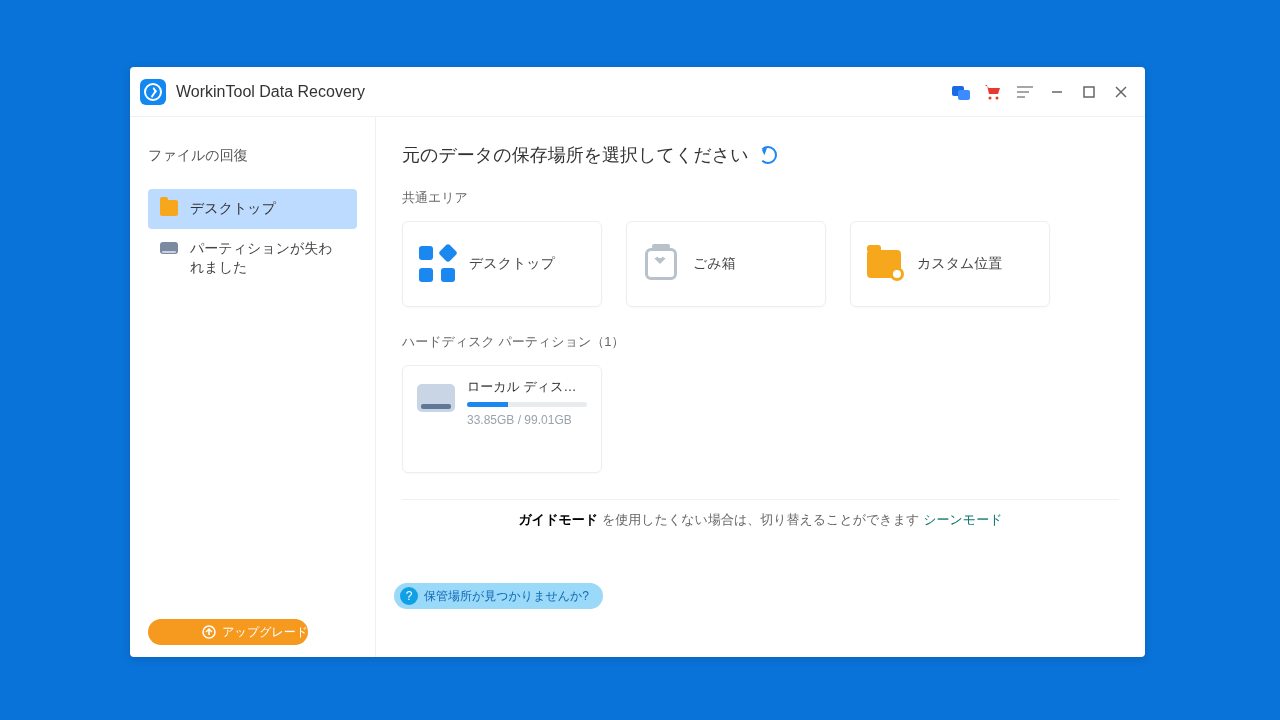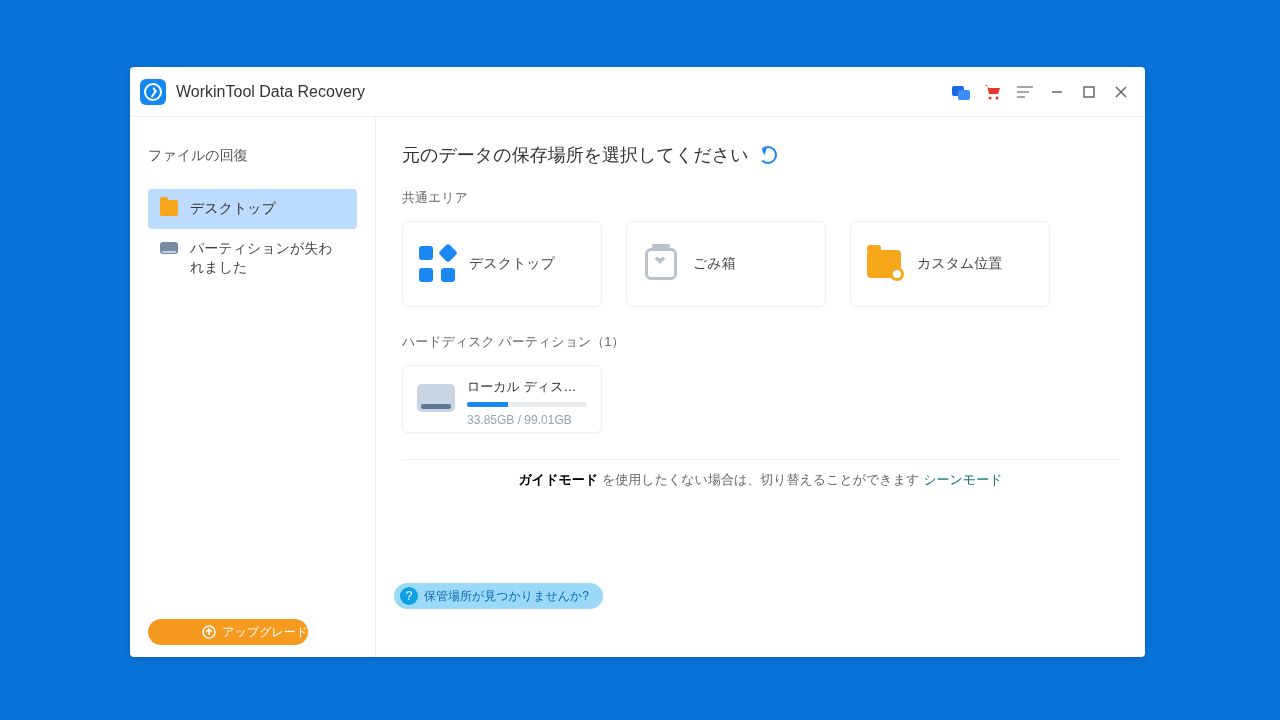--- a/index.html
+++ b/index.html
@@ -159,21 +159,21 @@
   .bin-ico{width:32px;height:32px;border:3px solid #b9c2cb;border-radius:6px;position:relative;margin:2px;}
   .bin-ico::before{content:"";position:absolute;top:-7px;left:4px;right:4px;height:5px;background:#b9c2cb;border-radius:2px;}
   .bin-ico::after{content:"";position:absolute;top:7px;left:6px;width:0;height:0;border:6px solid transparent;border-top-color:#b9c2cb;}
   .bin-arrow{position:absolute;top:4px;left:9px;width:6px;height:6px;border-bottom:2px solid #b9c2cb;border-left:2px solid #b9c2cb;transform:rotate(-45deg);}
   .cust-ico{width:34px;height:28px;background:#f7a71b;border-radius:4px;position:relative;margin-top:4px;}
   .cust-ico::before{content:"";position:absolute;top:-5px;left:0;width:14px;height:6px;background:#f7a71b;border-radius:3px 3px 0 0;}
   .cust-gear{position:absolute;bottom:-3px;right:-3px;width:14px;height:14px;background:#fff;border-radius:50%;border:3px solid #f7a71b;}
   .card-label{font-size:14px;color:#444;}
   .disk-card {
     width: 200px;
-    height: 68px;
+    height: 108px;
     border: 1px solid #eee;
     border-radius: 6px;
     padding: 12px 14px;
     display:flex;
     gap:12px;
     cursor:pointer;
     box-shadow: 0 1px 2px rgba(0,0,0,0.03);
   }
   .disk-ico{width:38px;height:28px;background:#c9d5e4;border-radius:5px;position:relative;margin-top:6px;flex:0 0 38px;}
   .disk-ico::after{content:"";position:absolute;bottom:3px;left:4px;right:4px;height:5px;background:#5f7896;border-radius:2px;}

